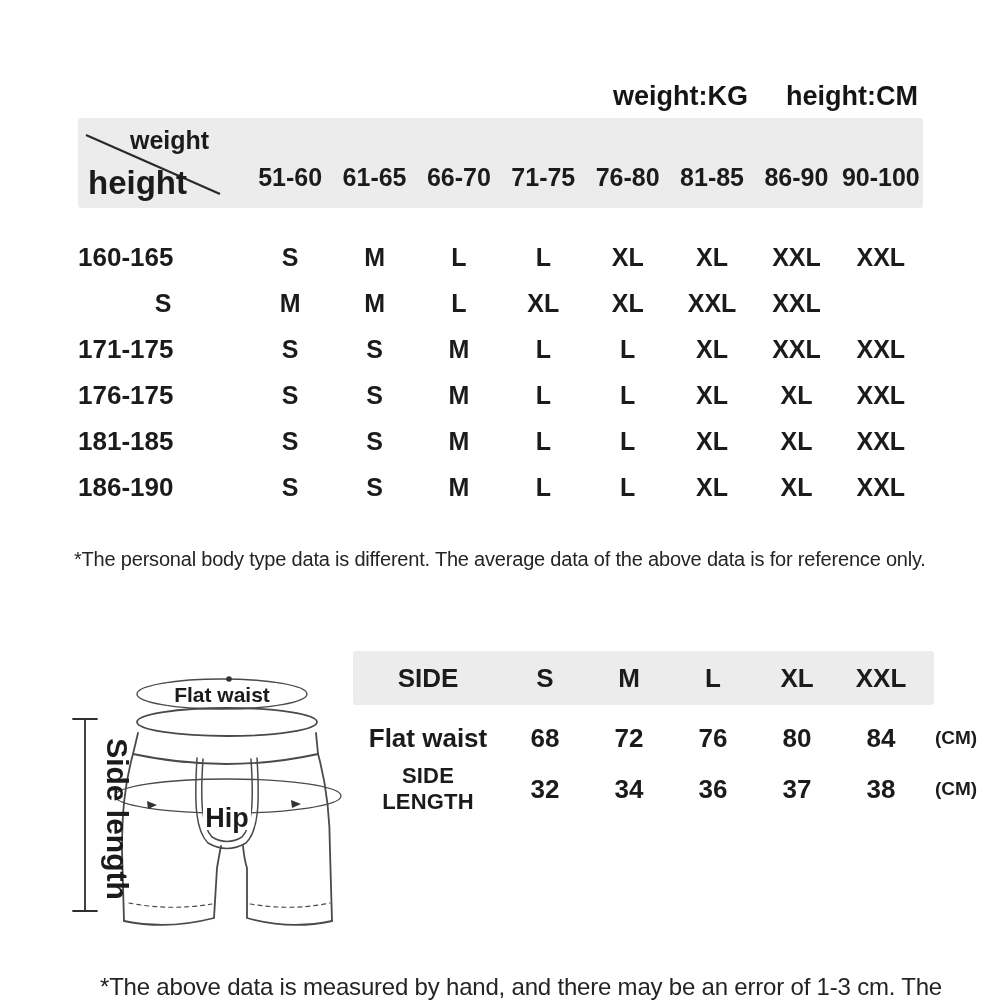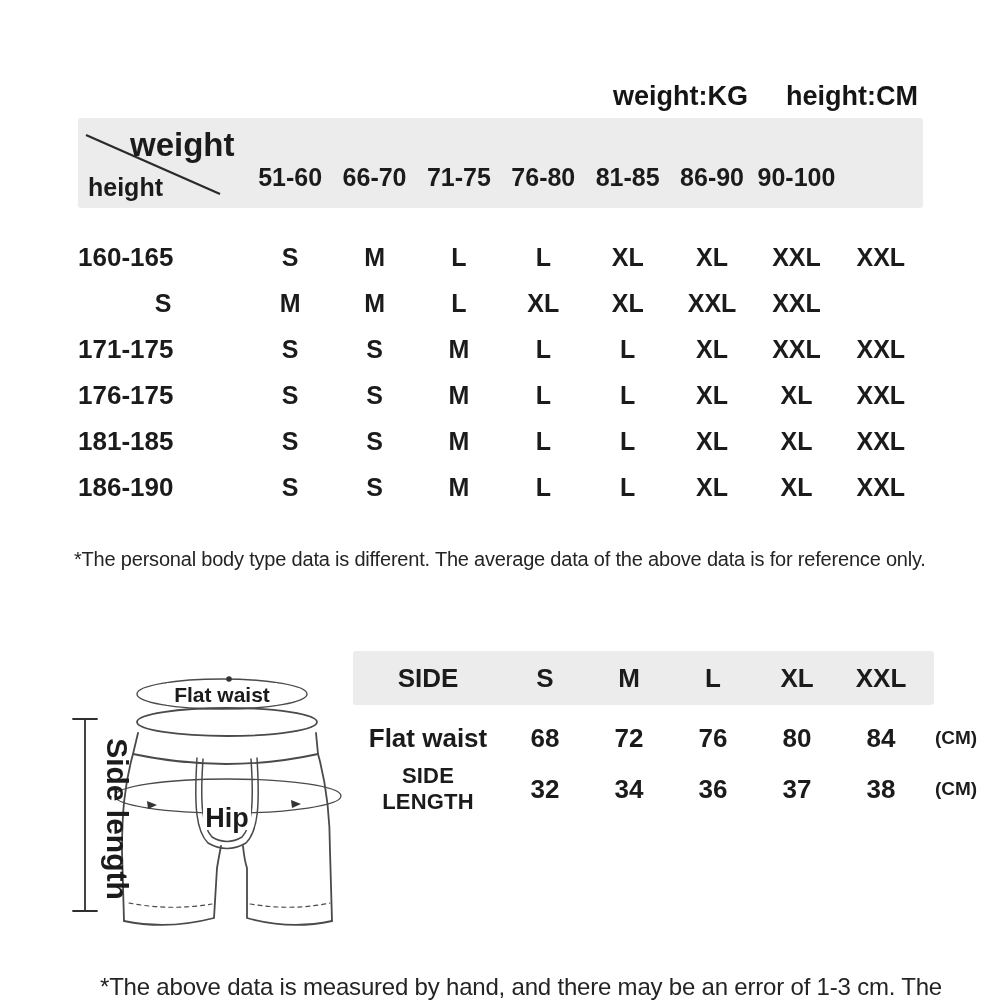--- a/index.html
+++ b/index.html
@@ -11,22 +11,22 @@
   .units{position:absolute;top:33px;right:82px;display:flex;gap:38px;
          font-size:27px;font-weight:700;color:#151515;}
   
   .t1-head{position:absolute;left:78px;top:70px;width:845px;height:90px;
            background:#ececec;border-radius:3px;
            display:grid;grid-template-columns:170px repeat(8,1fr);}
   .t1-head .hcell{display:flex;align-items:center;justify-content:center;
                   font-size:25px;font-weight:600;padding-top:28px;}
   .corner{position:relative;}
   .corner svg{position:absolute;left:0;top:0;}
-  .c-top{position:absolute;left:52px;top:8px;font-size:33px;font-weight:600;}
-  .c-bot{position:absolute;left:10px;bottom:6px;font-size:25px;font-weight:600;}
+  .c-top{position:absolute;left:52px;top:8px;font-size:25px;font-weight:600;}
+  .c-bot{position:absolute;left:10px;bottom:6px;font-size:33px;font-weight:600;}
   
   .t1-body{position:absolute;left:78px;top:186px;width:845px;}
   .t1-row{display:grid;grid-template-columns:170px repeat(8,1fr);height:46px;align-items:center;}
   .rlabel{padding-right:26px;font-size:26px;font-weight:700;}
   .scell{text-align:center;font-size:25px;font-weight:600;}
   
   .note1{position:absolute;left:74px;top:500px;font-size:20px;font-weight:500;
          color:#242424;white-space:nowrap;letter-spacing:-0.2px;text-align:right;}
   .note2{position:absolute;left:100px;top:916px;width:858px;font-size:24px;font-weight:500;
          color:#242424;line-height:1.95;letter-spacing:-0.2px;}
@@ -58,20 +58,21 @@
 
   <div class="t1-head">
     <div class="corner">
       <svg width="170" height="90" viewBox="0 0 170 90">
         <line x1="8" y1="17" x2="142" y2="76" stroke="#2a2a2a" stroke-width="2.2"></line>
       </svg>
       <span class="c-top">weight</span>
       <span class="c-bot">height</span>
     </div>
     <div class="hcell">51-60</div>
+    <div class="hcell">61-65</div>
     <div class="hcell">66-70</div>
     <div class="hcell">71-75</div>
     <div class="hcell">76-80</div>
     <div class="hcell">81-85</div>
     <div class="hcell">86-90</div>
     <div class="hcell">90-100</div>
   </div>
 
   <div class="t1-body">
     <div class="t1-row">

